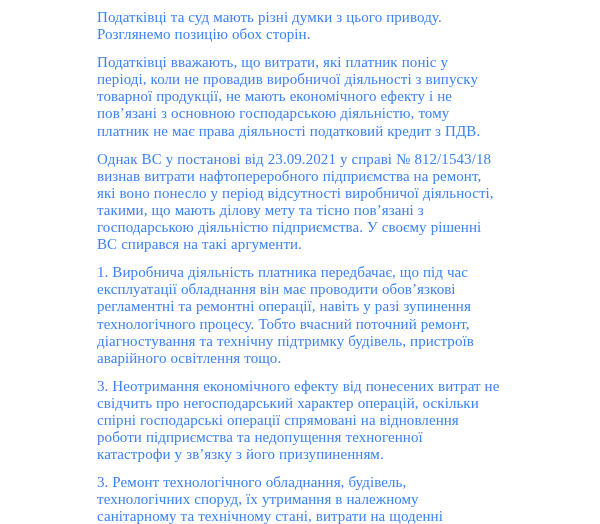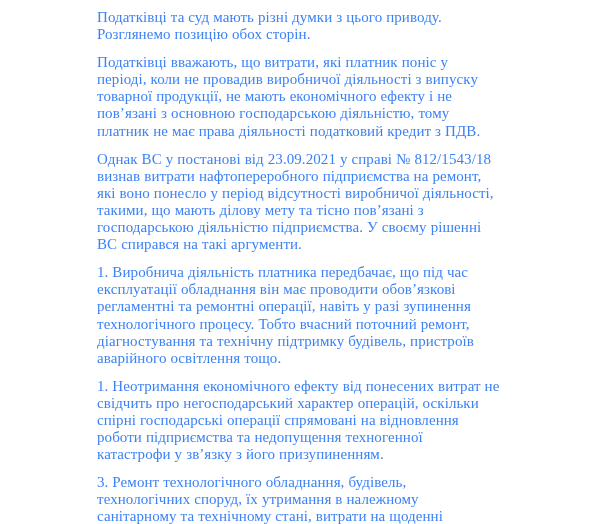--- a/index.html
+++ b/index.html
@@ -41,18 +41,18 @@
 </style>
 </head>
 <body>
 
 <div class="page">
   <article class="article">
     <p class="para">Податківці та суд мають різні думки з цього приводу. Розглянемо позицію обох сторін.</p>
     <p class="para">Податківці вважають, що витрати, які платник поніс у періоді, коли не провадив виробничої діяльності з випуску товарної продукції, не мають економічного ефекту і не пов’язані з основною господарською діяльністю, тому платник не має права діяльності податковий кредит з ПДВ.</p>
     <p class="para">Однак ВС у постанові від 23.09.2021 у справі № 812/1543/18 визнав витрати нафтопереробного підприємства на ремонт, які воно понесло у період відсутності виробничої діяльності, такими, що мають ділову мету та тісно пов’язані з господарською діяльністю підприємства. У своєму рішенні ВС спирався на такі аргументи.</p>
     <p class="para">1. Виробнича діяльність платника передбачає, що під час експлуатації обладнання він має проводити обов’язкові регламентні та ремонтні операції, навіть у разі зупинення технологічного процесу. Тобто вчасний поточний ремонт, діагностування та технічну підтримку будівель, пристроїв аварійного освітлення тощо.</p>
-    <p class="para">1. Неотримання економічного ефекту від понесених витрат не свідчить про негосподарський характер операцій, оскільки спірні господарські операції спрямовані на відновлення роботи підприємства та недопущення техногенної катастрофи у зв’язку з його призупиненням.</p>
+    <p class="para">3. Неотримання економічного ефекту від понесених витрат не свідчить про негосподарський характер операцій, оскільки спірні господарські операції спрямовані на відновлення роботи підприємства та недопущення техногенної катастрофи у зв’язку з його призупиненням.</p>
     <p class="para">3. Ремонт технологічного обладнання, будівель, технологічних споруд, їх утримання в належному санітарному та технічному стані, витрати на щоденні регламентні роботи, витрати на підтримання безпеки виробництва, забезпечення працівників підприємства необхідними умовами праці є складовою виробничого процесу із підтримки безпеки виробництва, підготовки до випуску нафтопродуктів.</p>
     <p class="para">Отже, ці витрати — невід’ємний елемент безпечного існування підприємства під час призупинення діяльності та необхідна складова робіт з відновлення діяльності підприємства.</p>
 
   </article>
 </div>
 
 </body></html>

